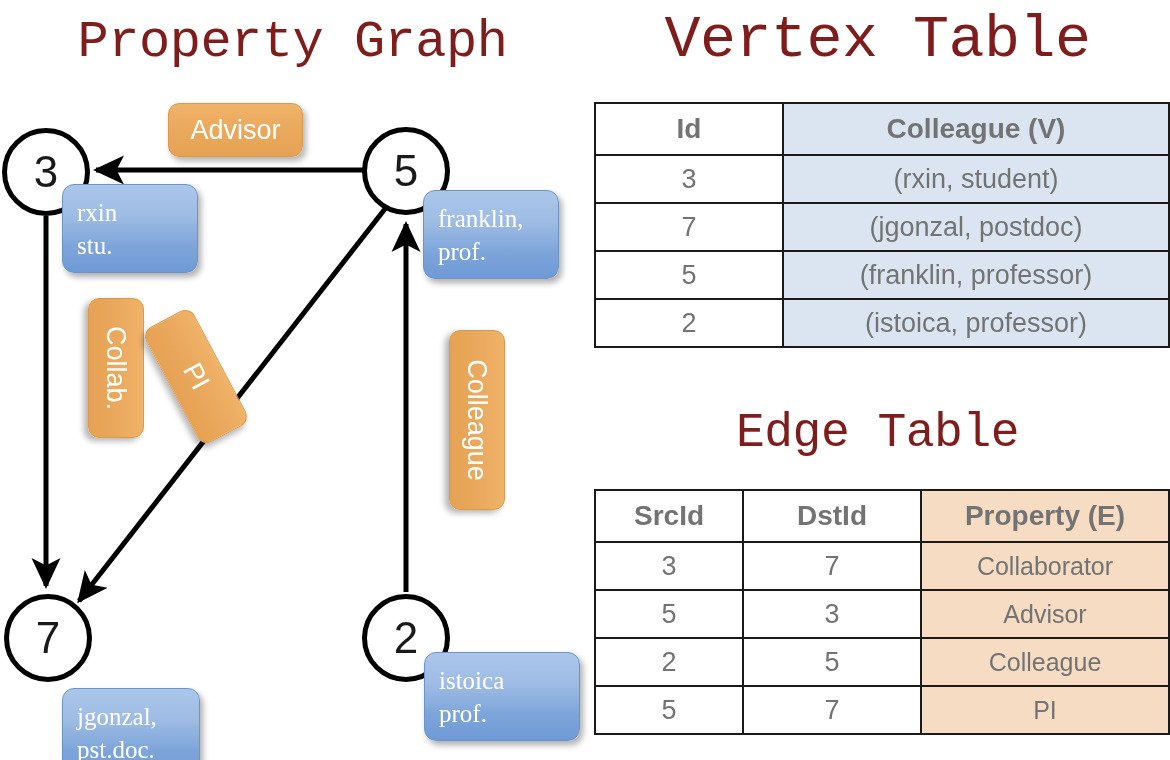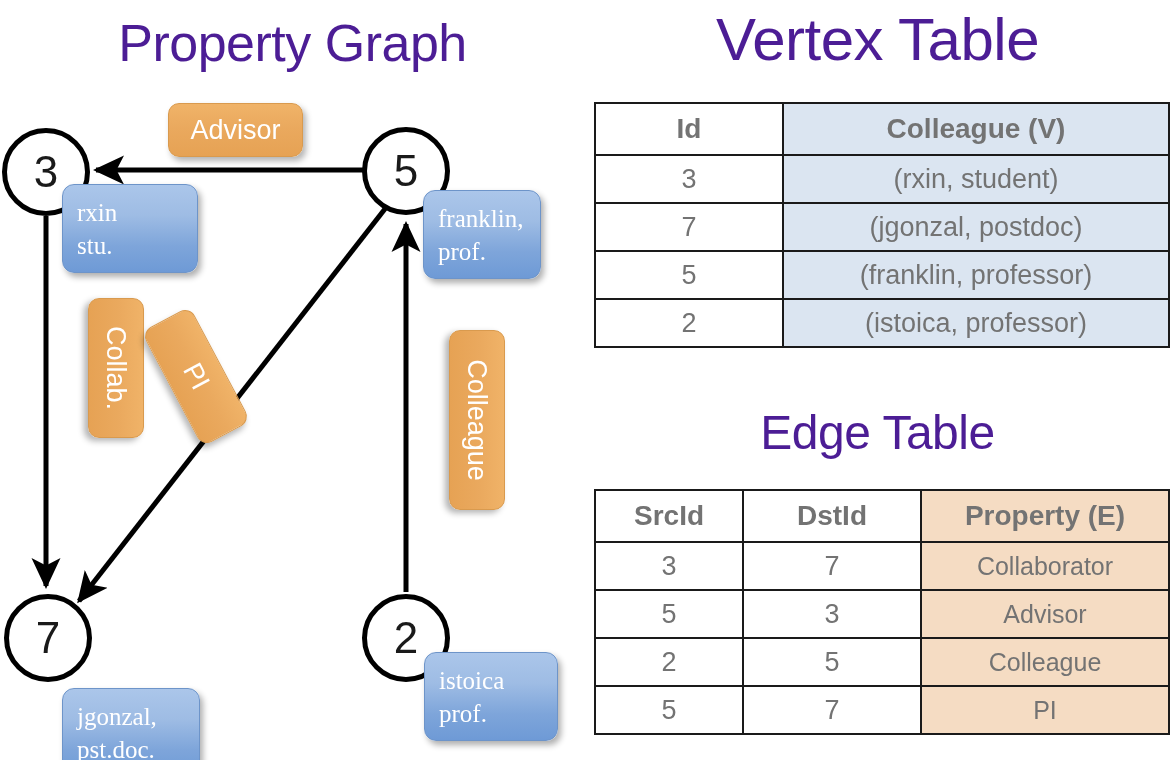--- a/index.html
+++ b/index.html
@@ -12,23 +12,23 @@
     height: 760px;
     position: relative;
     overflow: hidden;
     font-family: "Liberation Sans", sans-serif;
     color: #000;
   }
 
   
   .title {
     position: absolute;
-    font-family: Liberation Sans, sans-serif;
-    font-weight: 300;
-    color: #4c1d95;
+    font-family: Liberation Mono, monospace;
+    font-weight: 300;
+    color: #7f1d1d;
     white-space: nowrap;
     letter-spacing: -0.5px;
   }
   #title-property-graph {
     left: 0; top: 14px; width: 585px;
     text-align: center;
     font-size: 52px;
     line-height: 58px;
   }
   #title-vertex-table {
@@ -91,23 +91,23 @@
     color: #ffffff;
     font-size: 25px;
     line-height: 33px;
     font-weight: 300;
     padding: 11px 0 4px 14px;
     box-sizing: border-box;
     z-index: 4;
     font-family: Liberation Serif, serif;
   }
   #prop-rxin     { left: 62px;  top: 184px; width: 136px; height: 89px; }
-  #prop-franklin { left: 423px; top: 190px; width: 118px; height: 89px; }
+  #prop-franklin { left: 423px; top: 190px; width: 136px; height: 89px; }
   #prop-jgonzal  { left: 62px;  top: 652px; width: 138px; height: 89px; margin-top: 36px; }
-  #prop-istoica  { left: 424px; top: 652px; width: 134px; height: 89px; }
+  #prop-istoica  { left: 424px; top: 652px; width: 156px; height: 89px; }
   .prop-box .line { display: block; }
 
   
   .edge-label {
     position: absolute;
     border-radius: 11px;
     background: linear-gradient(to bottom, #f0b368 0%, #eaa95e 45%, #e6a254 100%);
     border: 1px solid #d99a4e;
     box-shadow: 3px 4px 6px rgba(0,0,0,0.3);
     color: #ffffff;

